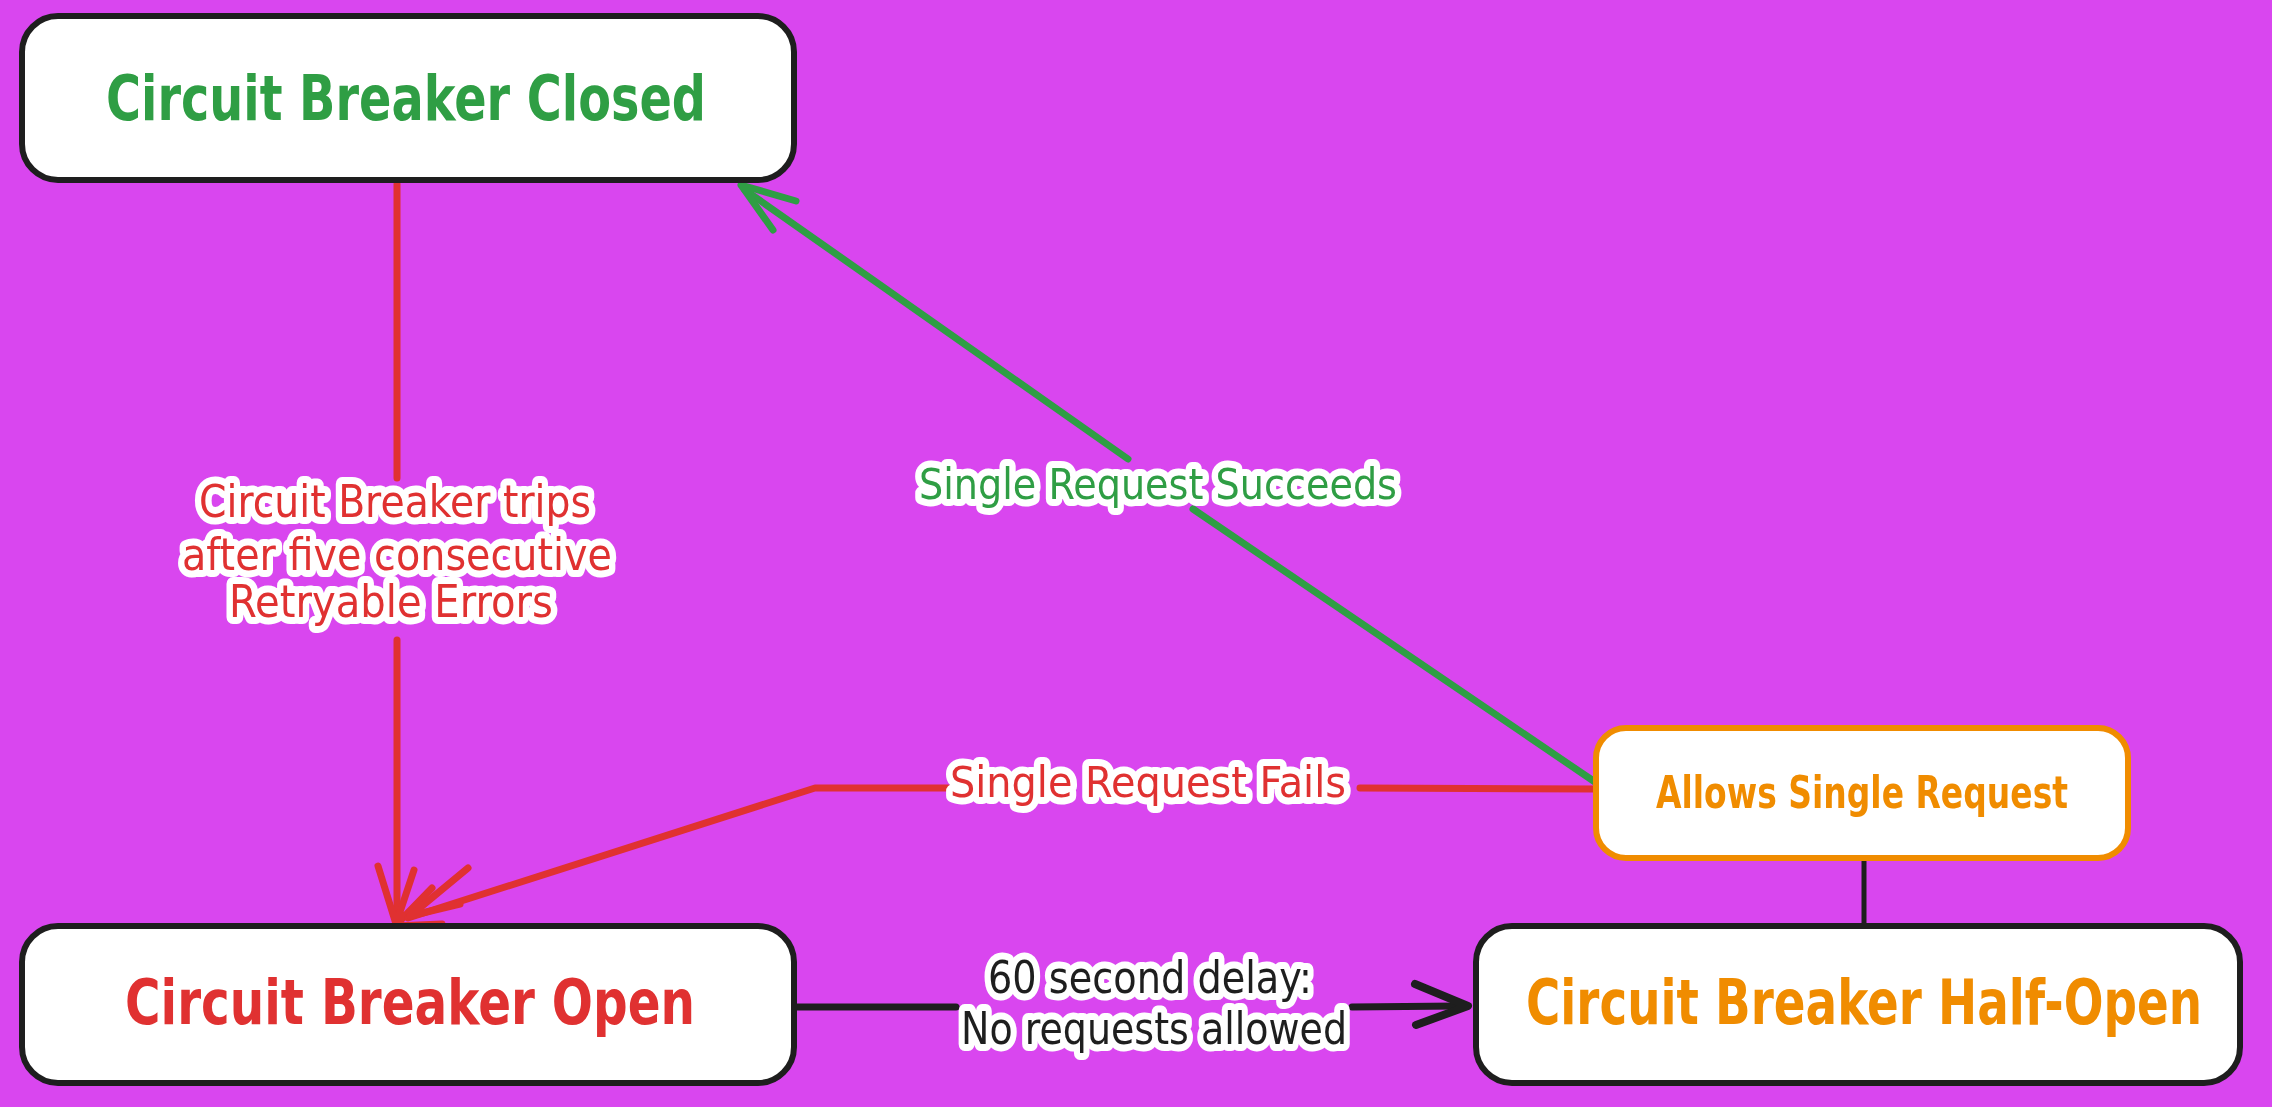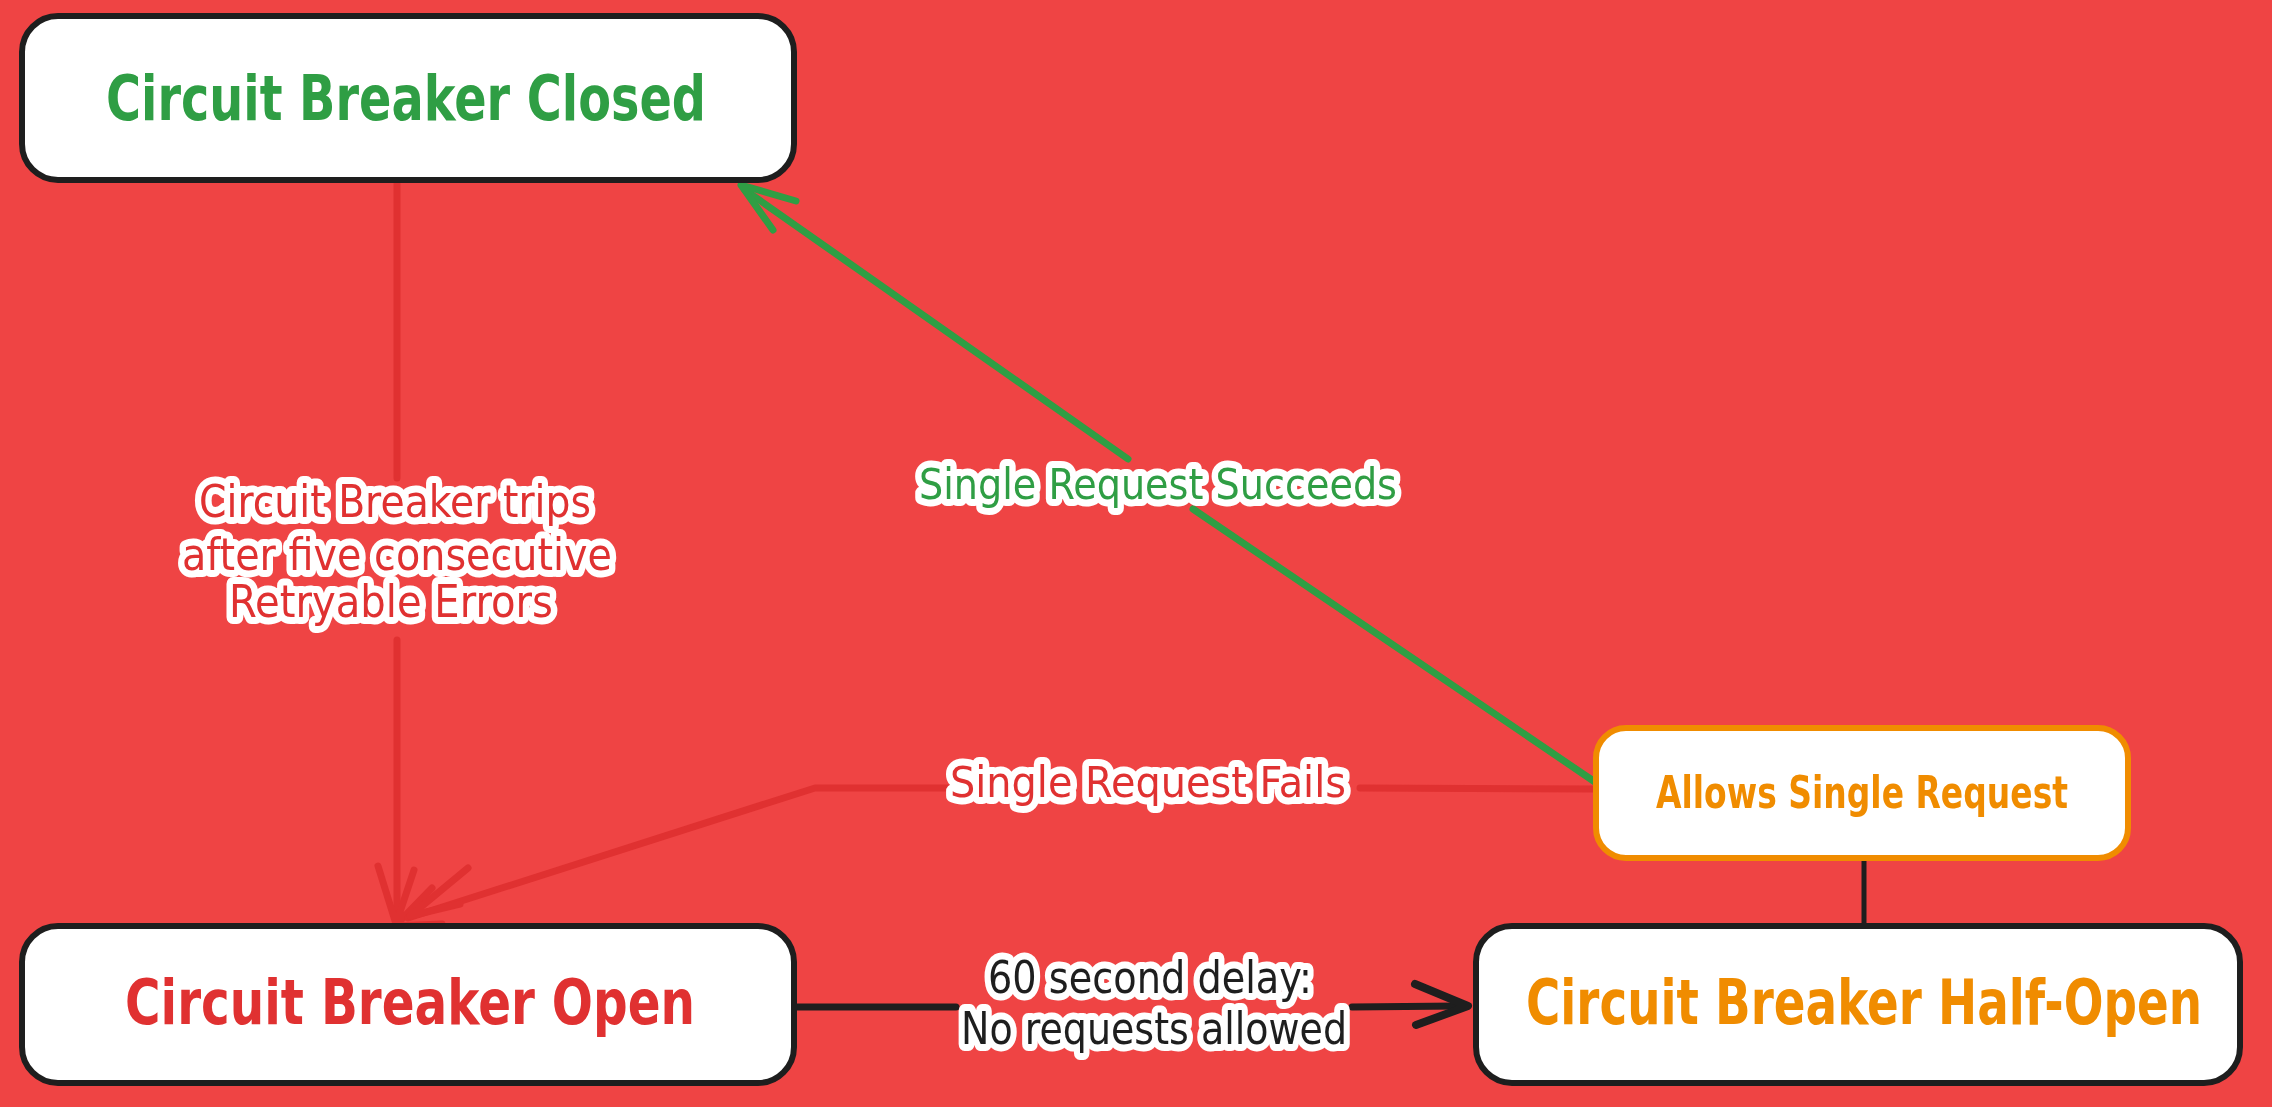--- a/index.html
+++ b/index.html
@@ -4,21 +4,21 @@
 <style>
   html, body {
     margin: 0;
     padding: 0;
     background: #ffffff;
   }
   .stage {
     width: 2272px;
     height: 1107px;
     position: relative;
-    background: #ef4444;
+    background: #d946ef;
     overflow: hidden;
   }
   svg {
     display: block;
     width: 2272px;
     height: 1107px;
     font-family: "DejaVu Sans", sans-serif;
   }
   .edge {
     fill: none;

